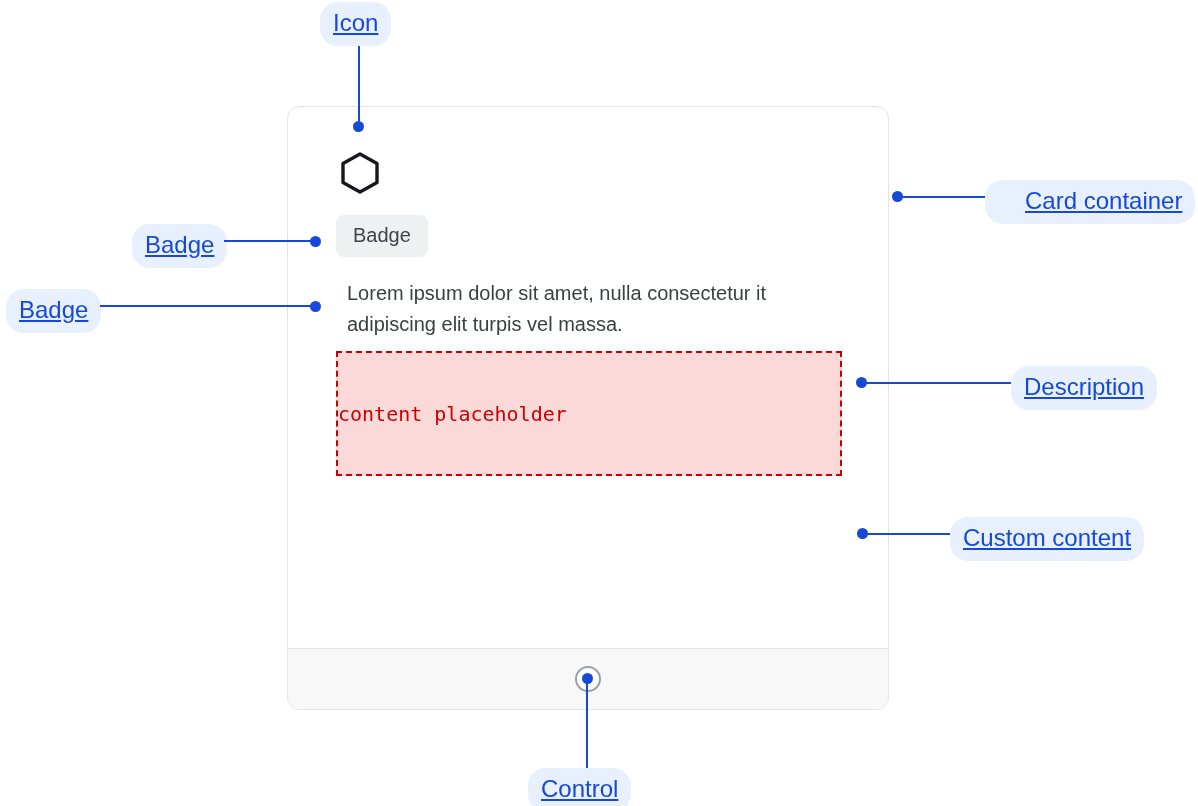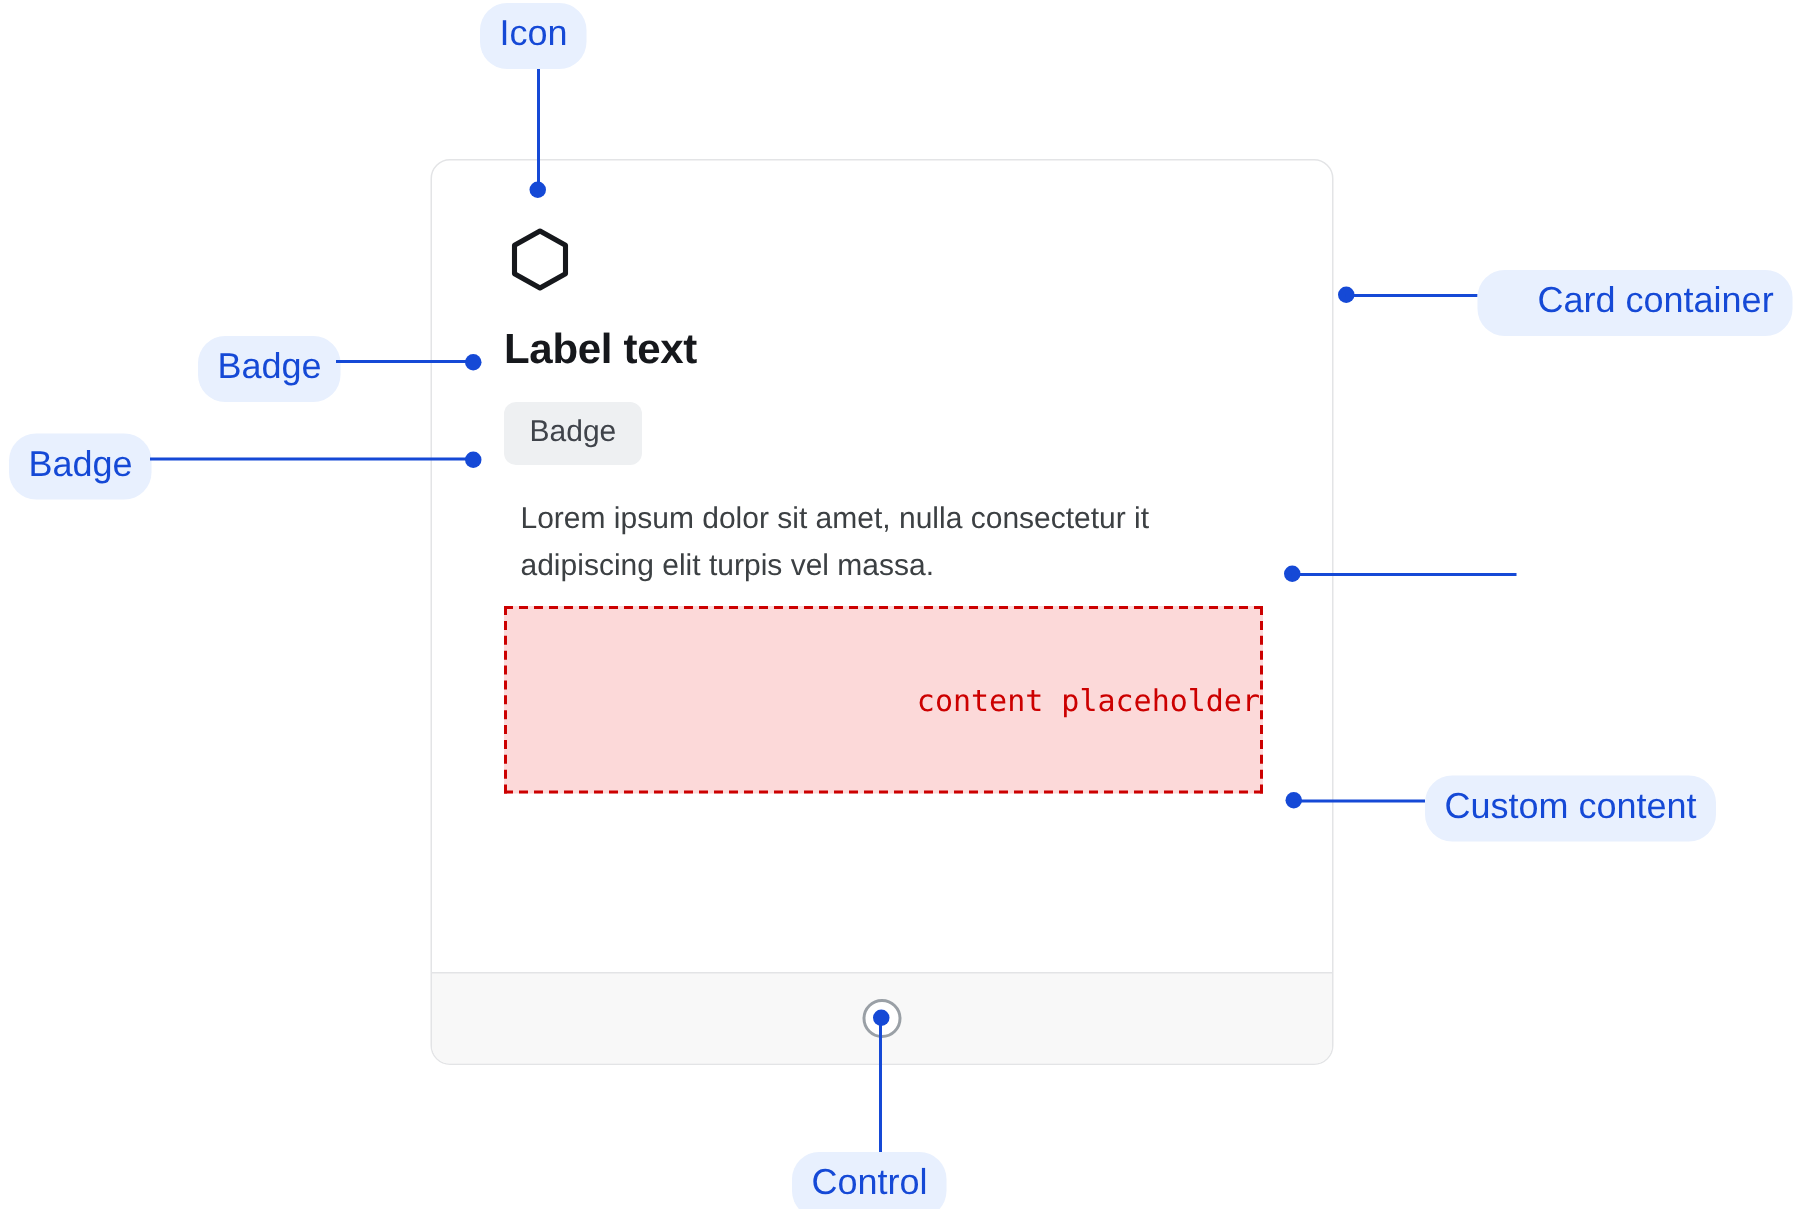--- a/index.html
+++ b/index.html
@@ -72,21 +72,21 @@
   }
   .content-placeholder {
     margin-top: 11px;
     width: 506px;
     height: 125px;
     box-sizing: border-box;
     background: #fcd9d9;
     border: 2px dashed #cc0000;
     display: flex;
     align-items: center;
-    justify-content: flex-end;
+    justify-content: flex-start;
     color: #cc0000;
     font-family: "DejaVu Sans Mono", "Liberation Mono", monospace;
     font-size: 20px;
   }
   .card-footer {
     position: absolute;
     left: 0;
     bottom: 0;
     width: 100%;
     height: 61px;
@@ -109,20 +109,21 @@
   
   .ann-label {
     position: absolute;
     background: #e8f0fe;
     color: #1549d6;
     border-radius: 18px;
     font-size: 24px;
     line-height: 28px;
     padding: 7px 13px 9px 13px;
     white-space: nowrap;
+    text-decoration: underline;
   }
   .leader-line {
     position: absolute;
     background: #1549d6;
   }
   .leader-line.h { height: 2px; }
   .leader-line.v { width: 2px; }
   .leader-dot {
     position: absolute;
     width: 11px;
@@ -145,21 +146,20 @@
 <div id="stage">
 
   <div class="card">
 
     <div class="card-body">
 
       <svg class="card-icon" viewBox="0 0 48 48" aria-hidden="true">
         <polygon points="24,5 41,14.5 41,33.5 24,43 7,33.5 7,14.5" fill="none" stroke="#16181c" stroke-width="3.4" stroke-linejoin="round"></polygon>
       </svg>
 
-      <h2 class="card-label">Label text</h2>
 
       <div>
         <span class="badge">Badge</span>
       </div>
 
       <p class="card-description">Lorem ipsum dolor sit amet, nulla consectetur it adipiscing elit turpis vel massa.</p>
 
       <div class="content-placeholder">
         <span>content placeholder</span>
       </div>
@@ -181,20 +181,21 @@
   <div class="ann-label" style="left:6px; top:289px;">Badge</div>
   <div class="leader-line h" style="left:100px; top:305px; width:220px;"></div>
   <div class="leader-dot" style="left:310px; top:301px;"></div>
 
   <div class="leader-dot" style="left:892px; top:191px;"></div>
   <div class="leader-line h" style="left:897px; top:196px; width:88px;"></div>
   <div class="ann-label" style="left:985px; top:180px;padding-left:40px;">Card container</div>
 
   <div class="leader-dot" style="left:856px; top:377px;"></div>
   <div class="leader-line h" style="left:861px; top:382px; width:150px;"></div>
+  <div class="ann-label" style="left:1011px; top:366px;">Description</div>
 
   <div class="leader-dot" style="left:857px; top:528px;"></div>
   <div class="leader-line h" style="left:862px; top:533px; width:88px;"></div>
   <div class="ann-label" style="left:950px; top:517px;">Custom content</div>
 
   <div class="control-dot" style="left:582px; top:673px;"></div>
   <div class="leader-line v" style="left:586px; top:678px; height:91px;"></div>
   <div class="ann-label" style="left:528px; top:768px;">Control</div>
 
 </div>

